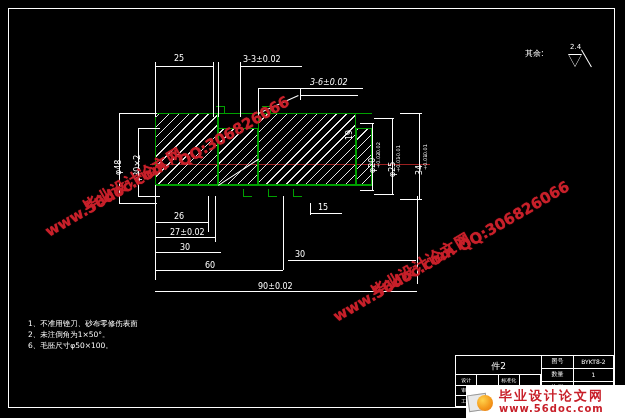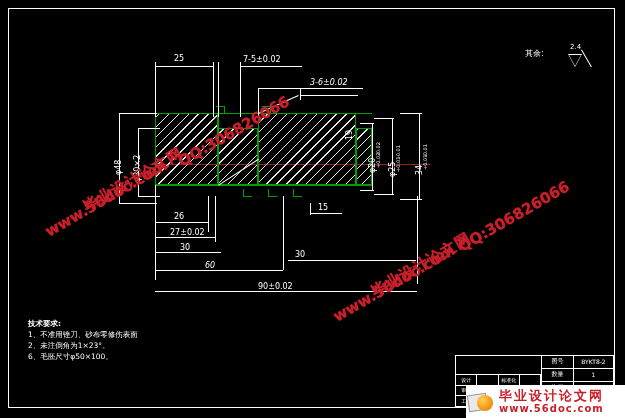--- a/index.html
+++ b/index.html
@@ -291,21 +291,21 @@
   <div class="ln-g" style="left:270px; top:106px; width:1px; height:8px;"></div>
 
   <div class="ln" style="left:155px; top:62px; width:1px; height:55px;"></div>
   <div class="ln" style="left:213px; top:62px; width:1px; height:55px;"></div>
   <div class="ln" style="left:218px; top:62px; width:1px; height:55px;"></div>
   <div class="ln" style="left:240px; top:62px; width:1px; height:55px;"></div>
 
   <div class="ln" style="left:155px; top:66px; width:58px; height:1px;"></div>
   <div class="txt" style="left:174px; top:54px;">25</div>
 
-  <div class="txt" style="left:243px; top:55px;">7-5±0.02</div>
+  <div class="txt" style="left:243px; top:55px;">3-3±0.02</div>
   <div class="ln" style="left:240px; top:66px; width:62px; height:1px;"></div>
 
   <div class="ln" style="left:300px; top:88px; width:1px; height:12px;"></div>
   <div class="ln" style="left:258px; top:88px; width:1px; height:28px;"></div>
   <div class="ln" style="left:258px; top:88px; width:47px; height:1px;"></div>
   <div class="txt" style="left:310px; top:78px;font-style:italic;">3-6±0.02</div>
   <div class="ln" style="left:303px; top:88px; width:60px; height:1px;"></div>
 
   <div class="ln" style="left:119px; top:113px; width:1px; height:90px;"></div>
   <div class="ln" style="left:119px; top:113px; width:38px; height:1px;"></div>
@@ -350,41 +350,41 @@
   <div class="ln" style="left:155px; top:222px; width:53px; height:1px;"></div>
   <div class="txt" style="left:174px; top:212px;">26</div>
 
   <div class="ln" style="left:155px; top:237px; width:60px; height:1px;"></div>
   <div class="txt" style="left:170px; top:228px;">27±0.02</div>
 
   <div class="ln" style="left:155px; top:252px; width:66px; height:1px;"></div>
   <div class="txt" style="left:180px; top:243px;">30</div>
 
   <div class="ln" style="left:155px; top:270px; width:128px; height:1px;"></div>
-  <div class="txt" style="left:205px; top:261px;font-style:italic;">60</div>
+  <div class="txt" style="left:205px; top:261px;">60</div>
 
   <div class="ln" style="left:155px; top:291px; width:262px; height:1px;"></div>
   <div class="txt" style="left:258px; top:282px;">90±0.02</div>
 
   <div class="ln" style="left:310px; top:213px; width:32px; height:1px;"></div>
   <div class="ln" style="left:310px; top:203px; width:1px; height:12px;"></div>
   <div class="txt" style="left:318px; top:203px;">15</div>
 
   <div class="ln" style="left:288px; top:260px; width:128px; height:1px;"></div>
   <div class="txt" style="left:295px; top:250px;">30</div>
 
   <div id="tech-block">
-    <div class="t-title">技术要求:</div>
     <div>1、不准用锉刀、砂布零修伤表面</div>
-    <div>2、未注倒角为1×23°。</div>
+    <div>2、未注倒角为1×50°。</div>
     <div>6、毛胚尺寸φ50×100。</div>
   </div>
 
   <div id="title-block">
     <div id="tb-left">
+      <div id="tb-name">件2</div>
       <div id="tb-left-grid">
         <div>设计</div>
         <div></div>
         <div>标准化</div>
         <div></div>
         <div>审核</div>
         <div></div>
         <div></div>
         <div></div>
         <div>工艺</div>

